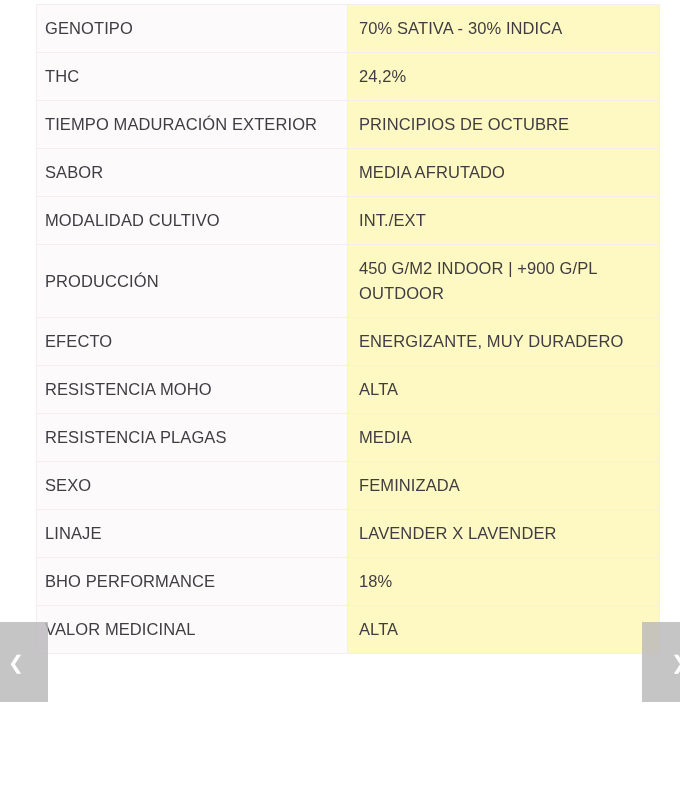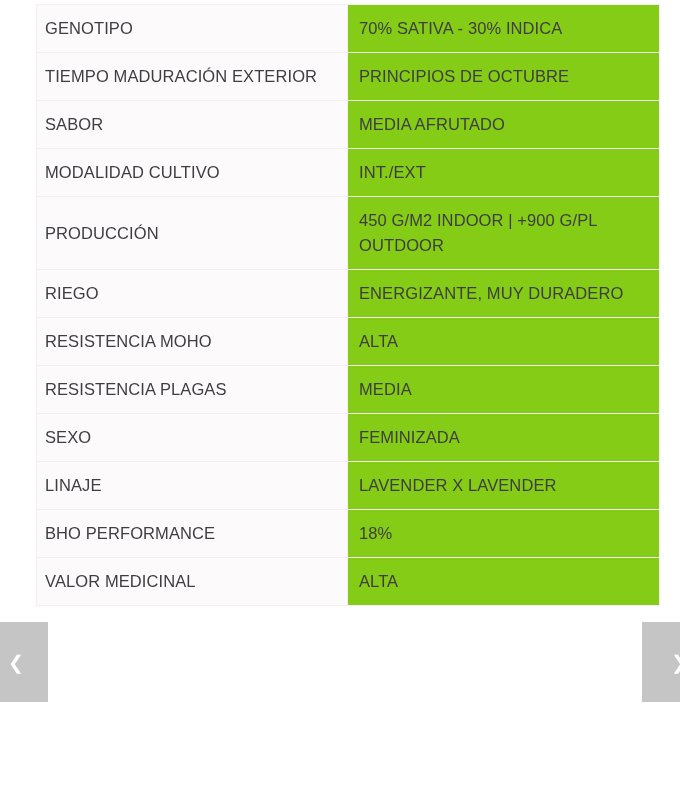--- a/index.html
+++ b/index.html
@@ -36,21 +36,21 @@
     letter-spacing: 0.1px;
   }
   table.attr-table th {
     width: 311px;
     padding-left: 8px;
     background: #fdfafc;
   }
   table.attr-table td {
     width: 312px;
     padding-left: 11px;
-    background: #84cc16;
+    background: #fef9c3;
   }
   table.attr-table tr { height: 48px; }
 
   .nav-btn {
     position: absolute;
     top: 622px;
     width: 48px;
     height: 80px;
     background: rgba(186, 184, 186, 0.82);
     border: none;
@@ -77,20 +77,24 @@
 <body>
 
 <div class="attr-table-wrap">
   <table class="attr-table">
     <tbody id="attr-body">
   <tr>
     <th>GENOTIPO</th>
     <td>70% SATIVA - 30% INDICA</td>
   </tr>
 
+  <tr>
+    <th>THC</th>
+    <td>24,2%</td>
+  </tr>
 
 
   <tr>
     <th>TIEMPO MADURACIÓN EXTERIOR</th>
     <td>PRINCIPIOS DE OCTUBRE</td>
   </tr>
 
   <tr>
     <th>SABOR</th>
     <td>MEDIA AFRUTADO</td>
@@ -101,21 +105,21 @@
     <td>INT./EXT</td>
   </tr>
 
   <tr>
     <th>PRODUCCIÓN</th>
     <td>450 G/M2 INDOOR | +900 G/PL OUTDOOR</td>
   </tr>
 
 
   <tr>
-    <th>RIEGO</th>
+    <th>EFECTO</th>
     <td>ENERGIZANTE, MUY DURADERO</td>
   </tr>
 
   <tr>
     <th>RESISTENCIA MOHO</th>
     <td>ALTA</td>
   </tr>
 
   <tr>
     <th>RESISTENCIA PLAGAS</th>

